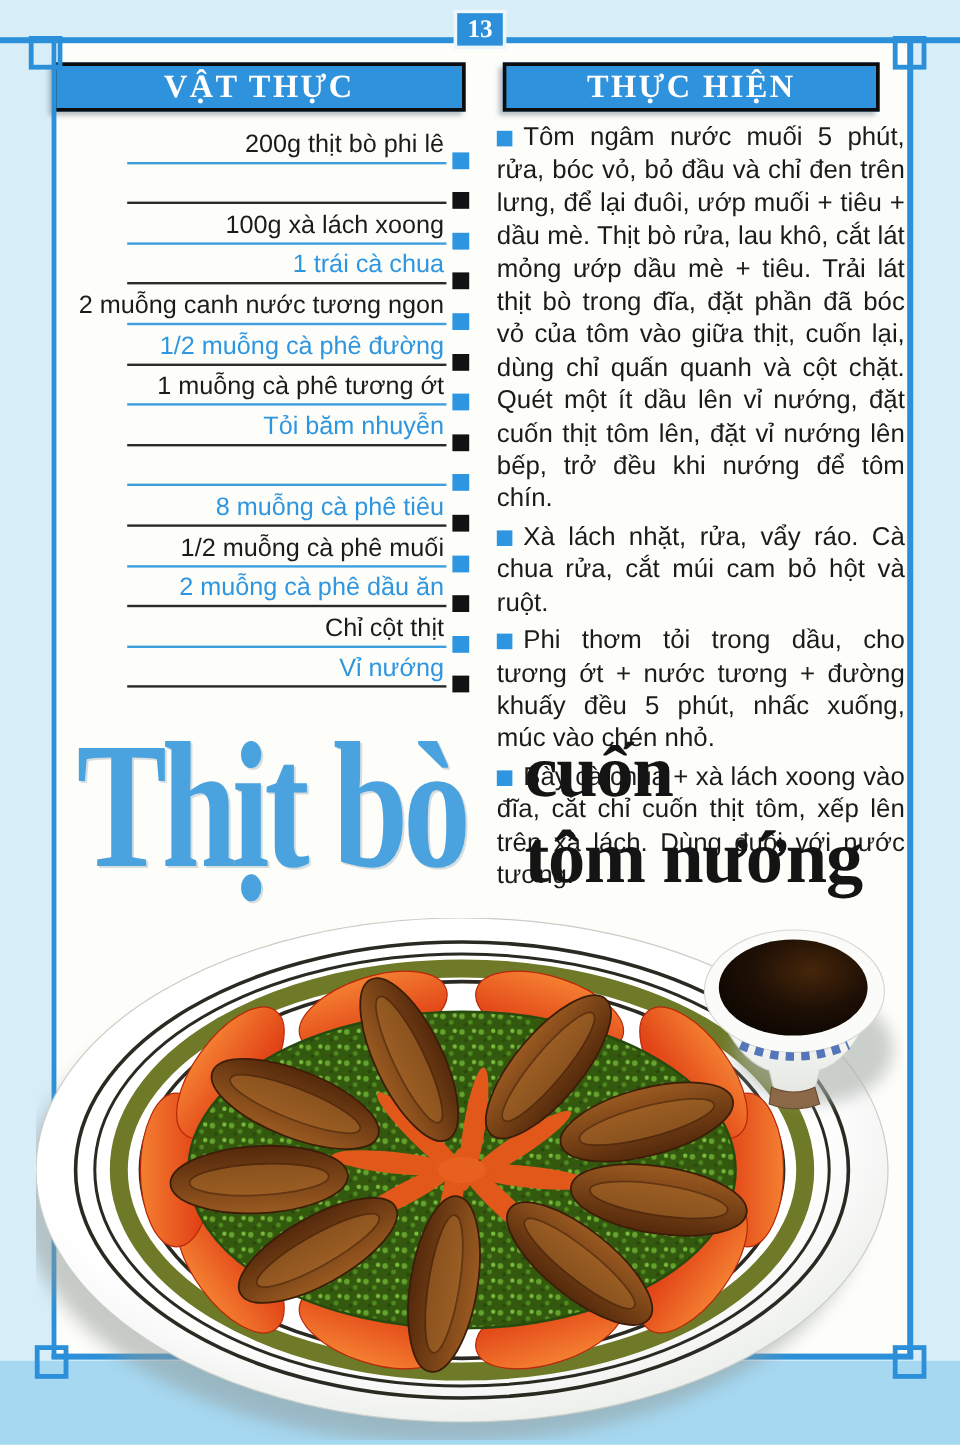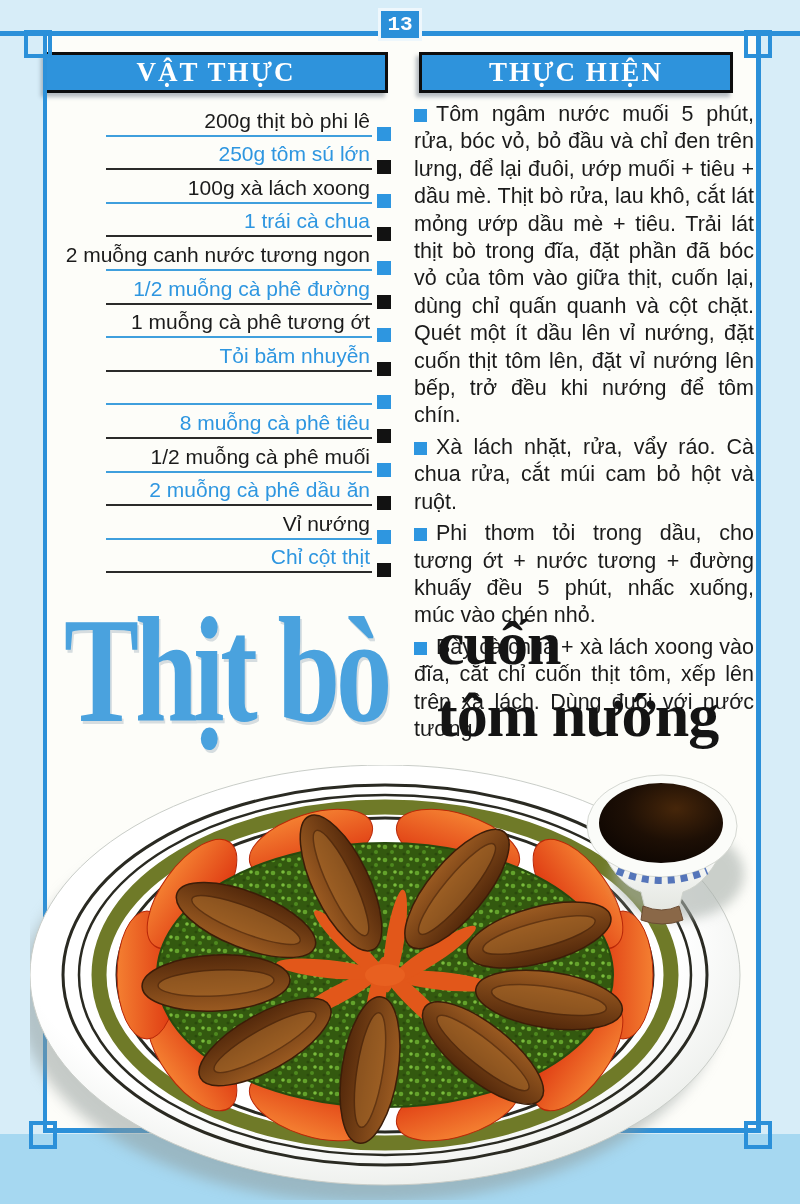--- a/index.html
+++ b/index.html
@@ -8,21 +8,21 @@
     background:#d7edf8;
     font-family:"Liberation Sans",sans-serif;
   }
   .bg-bottom{position:absolute;left:0;right:0;top:1134px;bottom:0;background:#a6d8f1;z-index:0;}
   .content-white{position:absolute;left:46px;top:34px;width:711px;height:1098px;background:#fdfdf9;z-index:1;}
 
   
   .top-rule{position:absolute;left:0;top:31px;width:800px;height:5px;background:#2b90d9;z-index:3;}
   .page-badge{
     position:absolute;left:381px;top:11px;width:38px;height:27px;background:#2b90d9;
-    color:#fff;font-family:Liberation Mono, monospace;font-weight:bold;font-size:21px;
+    color:#fff;font-family:Liberation Serif, serif;font-weight:bold;font-size:21px;
     display:flex;align-items:center;justify-content:center;z-index:4;
     box-shadow:0 0 0 3px #eef7fc;
   }
 
   
   .frame{position:absolute;background:#2b90d9;z-index:3;}
   .frame-left{left:43px;top:34px;width:4px;height:1098px;}
   .frame-right{left:756px;top:34px;width:5px;height:1098px;}
   .frame-bottom{left:43px;top:1128px;width:718px;height:5px;}
   .corner{position:absolute;width:20px;height:20px;border:4px solid #2b90d9;background:transparent;z-index:3;}
@@ -97,21 +97,20 @@
 <div class="hdr hdr-left">VẬT THỰC</div>
 <div class="hdr hdr-right">THỰC HIỆN</div>
 
 <div class="ingredients">
   <div class="ing-row">
       <span class="txt">200g thịt bò phi lê</span>
       <span class="line"></span>
       <span class="sq"></span>
     </div>
   <div class="ing-row">
-      <span class="txt">250g tôm sú lớn</span>
       <span class="line"></span>
       <span class="sq"></span>
     </div>
   <div class="ing-row">
       <span class="txt">100g xà lách xoong</span>
       <span class="line"></span>
       <span class="sq"></span>
     </div>
   <div class="ing-row">
       <span class="txt">1 trái cà chua</span>
@@ -151,26 +150,26 @@
       <span class="txt">1/2 muỗng cà phê muối</span>
       <span class="line"></span>
       <span class="sq"></span>
     </div>
   <div class="ing-row">
       <span class="txt">2 muỗng cà phê dầu ăn</span>
       <span class="line"></span>
       <span class="sq"></span>
     </div>
   <div class="ing-row">
+      <span class="txt">Chỉ cột thịt</span>
+      <span class="line"></span>
+      <span class="sq"></span>
+    </div>
+  <div class="ing-row">
       <span class="txt">Vỉ nướng</span>
-      <span class="line"></span>
-      <span class="sq"></span>
-    </div>
-  <div class="ing-row">
-      <span class="txt">Chỉ cột thịt</span>
       <span class="line"></span>
       <span class="sq"></span>
     </div>
 </div>
 
 <div class="instructions">
   <p class="instr-p"><span class="bullet"></span><span>Tôm ngâm nước muối 5 phút, rửa, bóc vỏ, bỏ đầu và chỉ đen trên lưng, để lại đuôi, ướp muối + tiêu + dầu mè. Thịt bò rửa, lau khô, cắt lát mỏng ướp dầu mè + tiêu. Trải lát thịt bò trong đĩa, đặt phần đã bóc vỏ của tôm vào giữa thịt, cuốn lại, dùng chỉ quấn quanh và cột chặt. Quét một ít dầu lên vỉ nướng, đặt cuốn thịt tôm lên, đặt vỉ nướng lên bếp, trở đều khi nướng để tôm chín.</span></p>
   <p class="instr-p"><span class="bullet"></span><span>Xà lách nhặt, rửa, vẩy ráo. Cà chua rửa, cắt múi cam bỏ hột và ruột.</span></p>
   <p class="instr-p"><span class="bullet"></span><span>Phi thơm tỏi trong dầu, cho tương ớt + nước tương + đường khuấy đều 5 phút, nhấc xuống, múc vào chén nhỏ.</span></p>
   <p class="instr-p"><span class="bullet"></span><span>Bày cà chua + xà lách xoong vào đĩa, cắt chỉ cuốn thịt tôm, xếp lên trên xà lách. Dùng đuôi với nước tương.</span></p>

